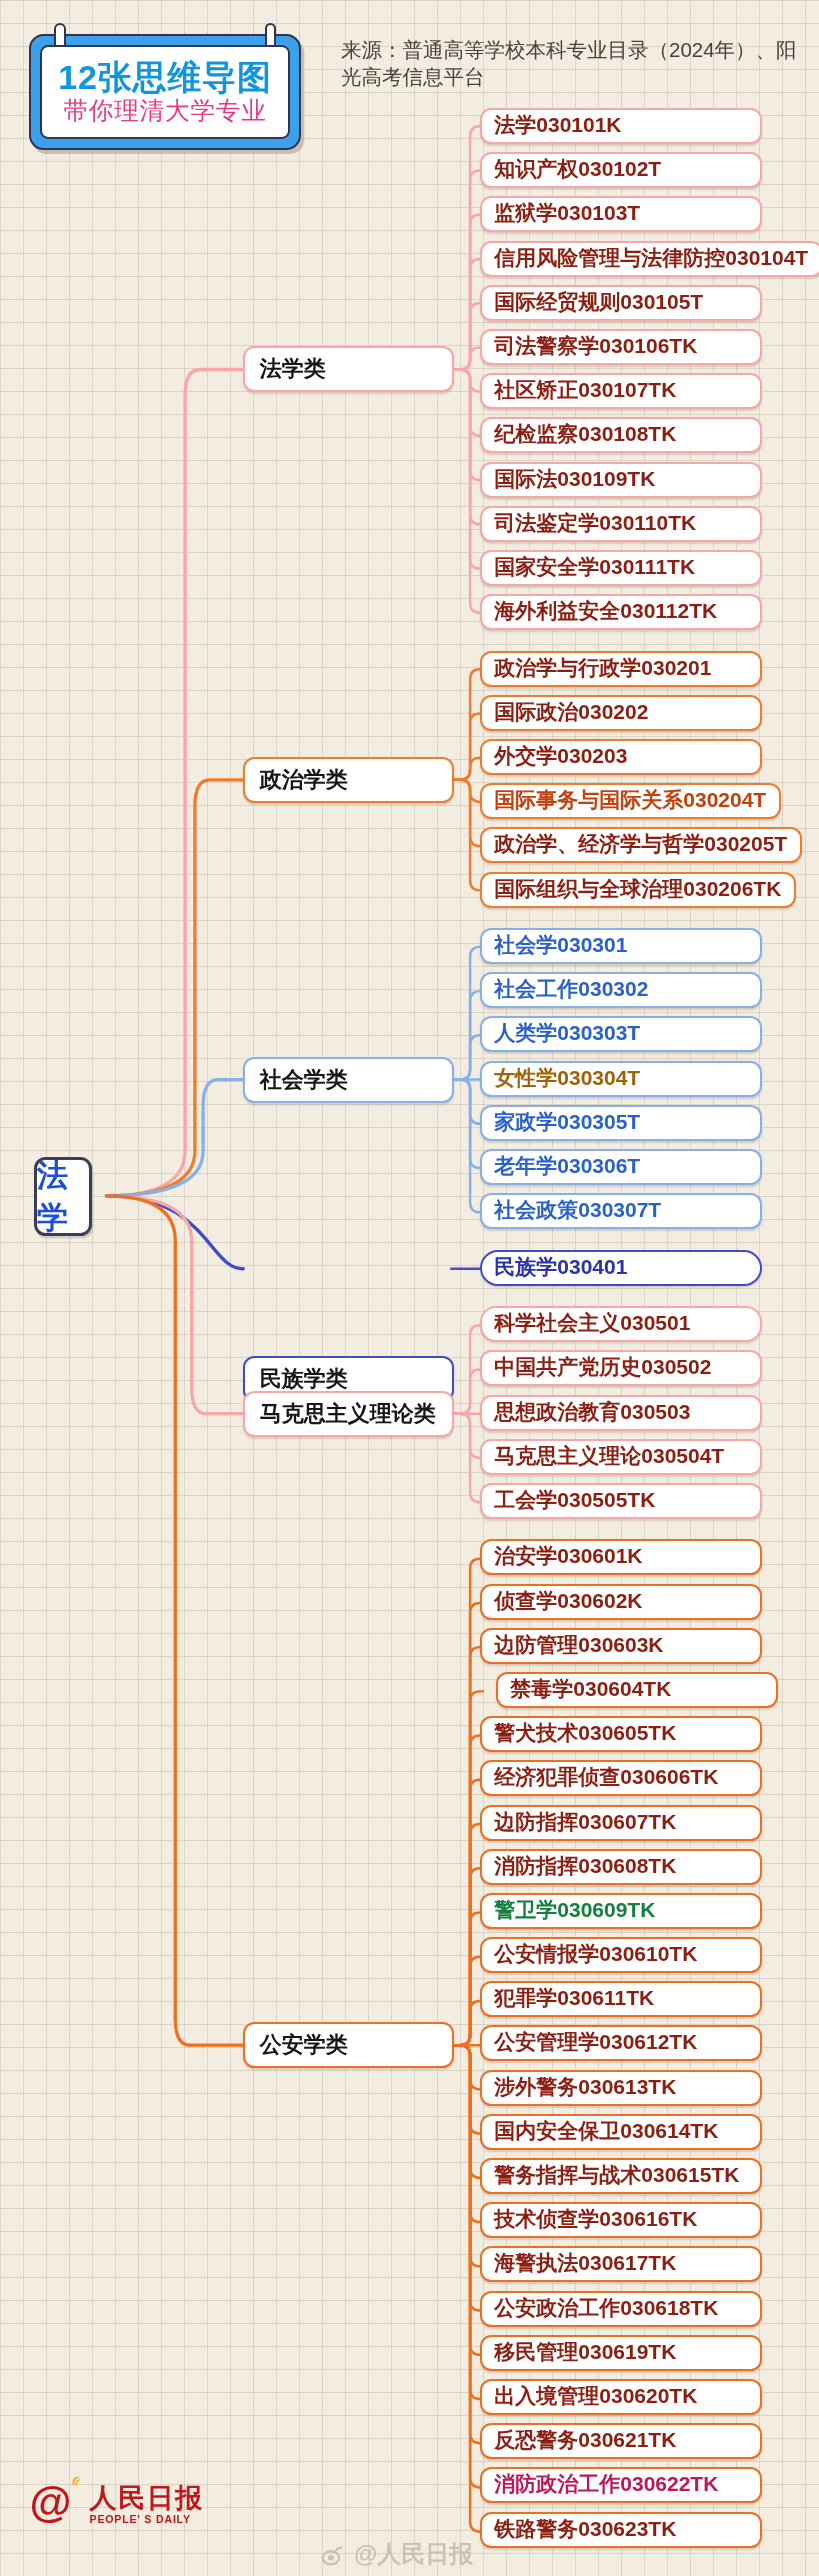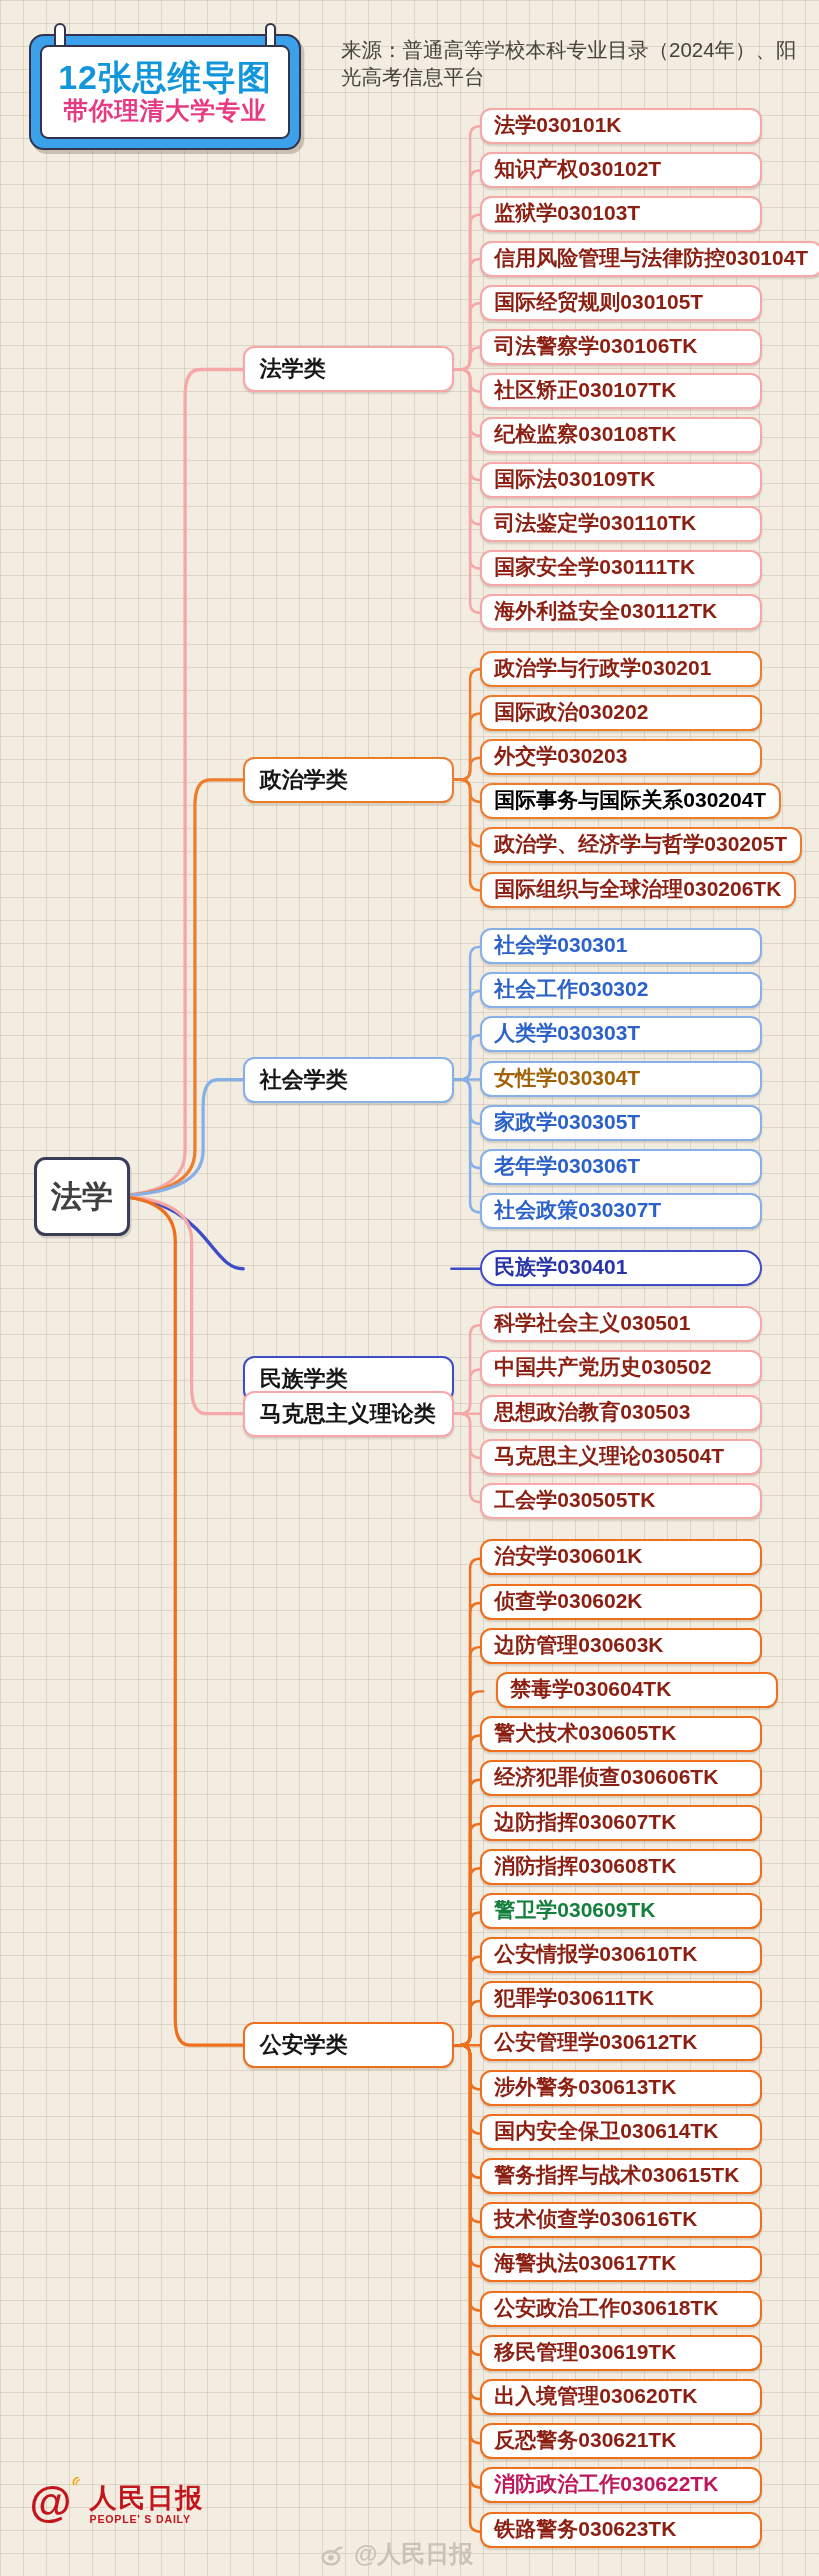--- a/index.html
+++ b/index.html
@@ -16,33 +16,33 @@
   }
   #connectors{position:absolute;left:0;top:0;z-index:1;}
   
   .badge{position:absolute;left:29px;top:34px;width:272px;height:116px;
     background:#3ba1ea;border:2.5px solid #31344c;border-radius:14.7px;
     box-shadow:3.3px 4.1px 0 rgba(150,140,120,.45);z-index:3;box-sizing:border-box;}
   .badge-card{position:absolute;left:9px;top:9px;right:9px;bottom:9px;
     background:#fff;border:2.5px solid #31344c;border-radius:8.2px;
     display:flex;flex-direction:column;align-items:center;justify-content:center;box-sizing:border-box;}
   .badge-line1{font-size:34px;font-weight:bold;color:#1296db;line-height:38px;letter-spacing:0.8px;}
-  .badge-line2{font-size:24.6px;font-weight:bold;color:#e73a83;line-height:29.5px;letter-spacing:0.8px;}
+  .badge-line2{font-size:24.6px;font-weight:normal;color:#e73a83;line-height:29.5px;letter-spacing:0.8px;}
   .pin{position:absolute;width:11.5px;height:33px;background:#fff;border:2.5px solid #31344c;
     border-radius:6.6px;top:-13px;box-sizing:border-box;}
   .pin-left{left:23px;}
   .pin-right{right:23px;}
   
   .source-note{position:absolute;left:341px;top:36px;width:475px;
     font-size:20.5px;line-height:27px;color:#46423b;z-index:3;}
   
-  #root-node{position:absolute;left:34px;top:1157px;width:96px;height:79px;
+  #root-node{position:absolute;left:34px;top:1157px;width:58px;height:79px;
     background:#fff;border:3.3px solid #3a3d58;border-radius:11.5px;
     display:flex;align-items:center;justify-content:center;
-    font-size:31px;font-weight:bold;color:#404040;z-index:2;
+    font-size:31px;font-weight:bold;color:#1d4ed8;z-index:2;
     box-shadow:1.6px 2.5px 0 rgba(150,140,120,.3);box-sizing:border-box;}
   .branch{position:absolute;left:243px;min-width:211px;height:46px;
     background:#fff;border:2.5px solid #999;border-radius:11.5px;
     display:flex;align-items:center;padding:0 14.7px;
     font-size:22px;font-weight:bold;color:#161616;white-space:nowrap;
     box-sizing:border-box;z-index:2;box-shadow:0 1.6px 1.6px rgba(150,140,120,.3);}
   #leaf-col{position:absolute;left:480px;top:108px;z-index:2;}
   .leaf{display:block;width:fit-content;min-width:282px;height:36px;line-height:30px;
     background:#fff;border:2.5px solid #999;border-radius:11.5px;padding:0 12.3px;
     font-size:21px;font-weight:bold;white-space:nowrap;
@@ -147,21 +147,21 @@
     <div class="leaf" style="border-color: rgb(246, 168, 168); color: rgb(139, 31, 18);">司法警察学030106TK</div>
     <div class="leaf" style="border-color: rgb(246, 168, 168); color: rgb(139, 31, 18);">社区矫正030107TK</div>
     <div class="leaf" style="border-color: rgb(246, 168, 168); color: rgb(139, 31, 18);">纪检监察030108TK</div>
     <div class="leaf" style="border-color: rgb(246, 168, 168); color: rgb(139, 31, 18);">国际法030109TK</div>
     <div class="leaf" style="border-color: rgb(246, 168, 168); color: rgb(139, 31, 18);">司法鉴定学030110TK</div>
     <div class="leaf" style="border-color: rgb(246, 168, 168); color: rgb(139, 31, 18);">国家安全学030111TK</div>
     <div class="leaf group-end" style="border-color: rgb(246, 168, 168); color: rgb(139, 31, 18);">海外利益安全030112TK</div>
     <div class="leaf" style="border-color: rgb(238, 124, 47); color: rgb(139, 31, 18);">政治学与行政学030201</div>
     <div class="leaf" style="border-color: rgb(238, 124, 47); color: rgb(139, 31, 18);">国际政治030202</div>
     <div class="leaf" style="border-color: rgb(238, 124, 47); color: rgb(139, 31, 18);">外交学030203</div>
-    <div class="leaf" style="border-color: rgb(238, 124, 47); color: #000000; border-radius: 12px;">国际事务与国际关系030204T</div>
+    <div class="leaf" style="border-color: rgb(238, 124, 47); color: #c2410c;">国际事务与国际关系030204T</div>
     <div class="leaf" style="border-color: rgb(238, 124, 47); color: rgb(139, 31, 18);">政治学、经济学与哲学030205T</div>
     <div class="leaf group-end" style="border-color: rgb(238, 124, 47); color: rgb(139, 31, 18);">国际组织与全球治理030206TK</div>
     <div class="leaf" style="border-color: rgb(135, 176, 232); color: rgb(43, 98, 201);">社会学030301</div>
     <div class="leaf" style="border-color: rgb(135, 176, 232); color: rgb(43, 98, 201);">社会工作030302</div>
     <div class="leaf" style="border-color: rgb(135, 176, 232); color: rgb(43, 98, 201);">人类学030303T</div>
     <div class="leaf" style="border-color: rgb(135, 176, 232); color: #a16207;">女性学030304T</div>
     <div class="leaf" style="border-color: rgb(135, 176, 232); color: rgb(43, 98, 201);">家政学030305T</div>
     <div class="leaf" style="border-color: rgb(135, 176, 232); color: rgb(43, 98, 201);">老年学030306T</div>
     <div class="leaf group-end" style="border-color: rgb(135, 176, 232); color: rgb(43, 98, 201);">社会政策030307T</div>
     <div class="leaf group-end" style="border-color: rgb(63, 76, 200); color: rgb(40, 52, 168); border-radius: 18px;">民族学030401</div>

